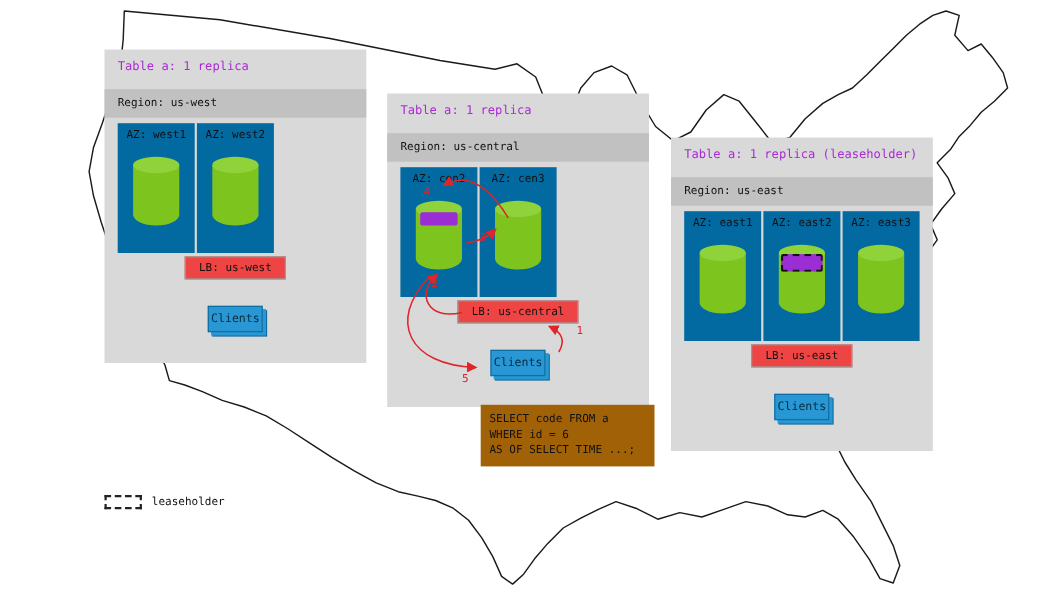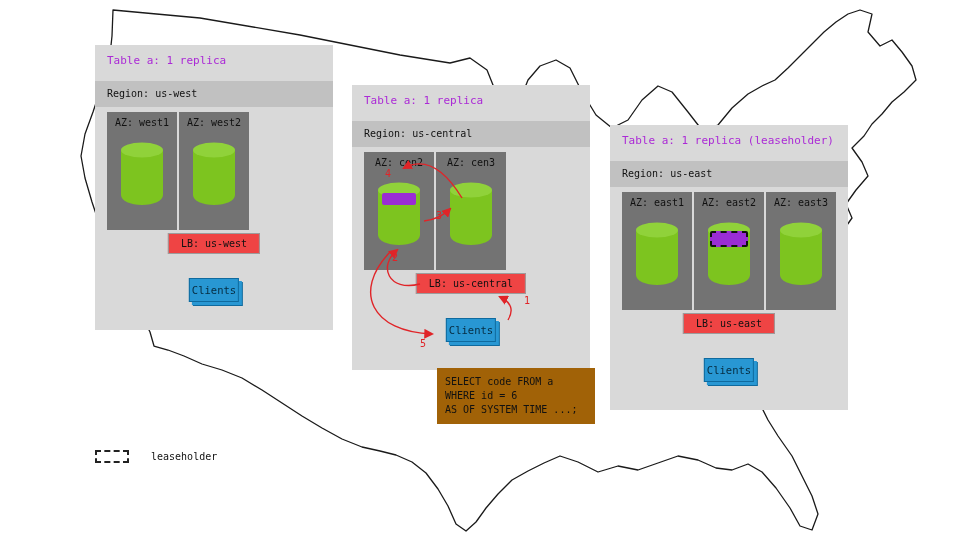--- a/index.html
+++ b/index.html
@@ -14,38 +14,38 @@
   .panel{position:absolute;width:238px;height:285px;background:#d9d9d9;z-index:2;}
   .p-west{left:95px;top:45px;}
   .p-central{left:352px;top:85px;}
   .p-east{left:610px;top:125px;}
 
   .table-label{position:absolute;top:9px;left:12px;font-size:11px;color:#ab2ad6;white-space:nowrap;}
   .region-band{position:absolute;top:36px;left:0;width:100%;height:26px;background:#c1c1c1;
     font-size:10px;line-height:26px;padding-left:12px;box-sizing:border-box;color:#111;}
   .az-box{position:absolute;top:67px;left:12px;width:214px;height:118px;
     display:grid;grid-template-columns:1fr 1fr 1fr;gap:2px;}
-  .az-cell{background:#737373;display:flex;flex-direction:column;align-items:center;padding-top:5px;}
+  .az-cell{background:#0369a1;display:flex;flex-direction:column;align-items:center;padding-top:5px;}
   .az-label{font-size:10px;color:#111;white-space:nowrap;}
   .cyl-wrap{position:relative;margin-top:12px;width:48px;height:66px;}
   .cyl{width:48px;height:66px;display:block;}
   .cyl-body{fill:#7dc41f;}
   .cyl-top{fill:#90d23a;}
   .chip{position:absolute;top:13px;left:7px;width:34px;height:12px;background:#9a2dd4;border-radius:2px;}
   .chip.leaseholder{top:11px;left:5px;border:2px dashed #101010;}
   .lb-box{position:absolute;top:188px;left:50%;transform:translateX(-50%);
     background:#ef4444;border:1px solid #9c9c9c;font-size:10px;padding:4px 12px;white-space:nowrap;color:#111;}
   .clients-btn{position:absolute;top:233px;left:50%;transform:translateX(-50%);
     background:#2897d3;border:1px solid #0f6a9e;color:#062c40;font-size:10.5px;padding:5px 2px;
     box-shadow:3px 3px 0 #2897d3,4px 4px 0 #0f6a9e;white-space:nowrap;}
 
   .sql-box{position:absolute;left:437px;top:368px;width:158px;background:#a16207;
     padding:7px 8px;box-sizing:border-box;z-index:2;font-size:10px;line-height:14px;color:#111;}
 
-  .legend{position:absolute;left:95px;top:450px;display:flex;align-items:center;gap:22px;z-index:2;}
+  .legend{position:absolute;left:95px;top:450px;display:flex;align-items:center;gap:9px;z-index:2;}
   .legend-chip{width:30px;height:9px;border:2px dashed #222;background:#fff;}
   .legend-label{font-size:10px;color:#111;}
 
   .arrows{position:absolute;left:0;top:0;z-index:3;pointer-events:none;}
   .ar{fill:none;stroke:#e02428;stroke-width:1.4;marker-end:url(#ah);}
   .num{fill:#e02428;font-size:10px;font-family:inherit;}
 </style>
 </head>
 <body>
 
@@ -159,21 +159,21 @@
         </div>
       </div>
     </div>
     <div class="lb-box">LB: us-east</div>
     <div class="clients-btn">Clients</div>
   </section>
 
   <div class="sql-box">
     <div>SELECT code FROM a</div>
     <div>WHERE id = 6</div>
-    <div>AS OF SYSTEM TIME ...;</div>
+    <div>AS OF SELECT TIME ...;</div>
   </div>
 
   <div class="legend">
     <span class="legend-chip"></span>
     <span class="legend-label">leaseholder</span>
   </div>
 
   <svg class="arrows" width="960" height="540" viewBox="0 0 960 540" aria-hidden="true">
     <defs>
       <marker id="ah" markerWidth="7" markerHeight="7" refX="5.5" refY="3.5" orient="auto">

